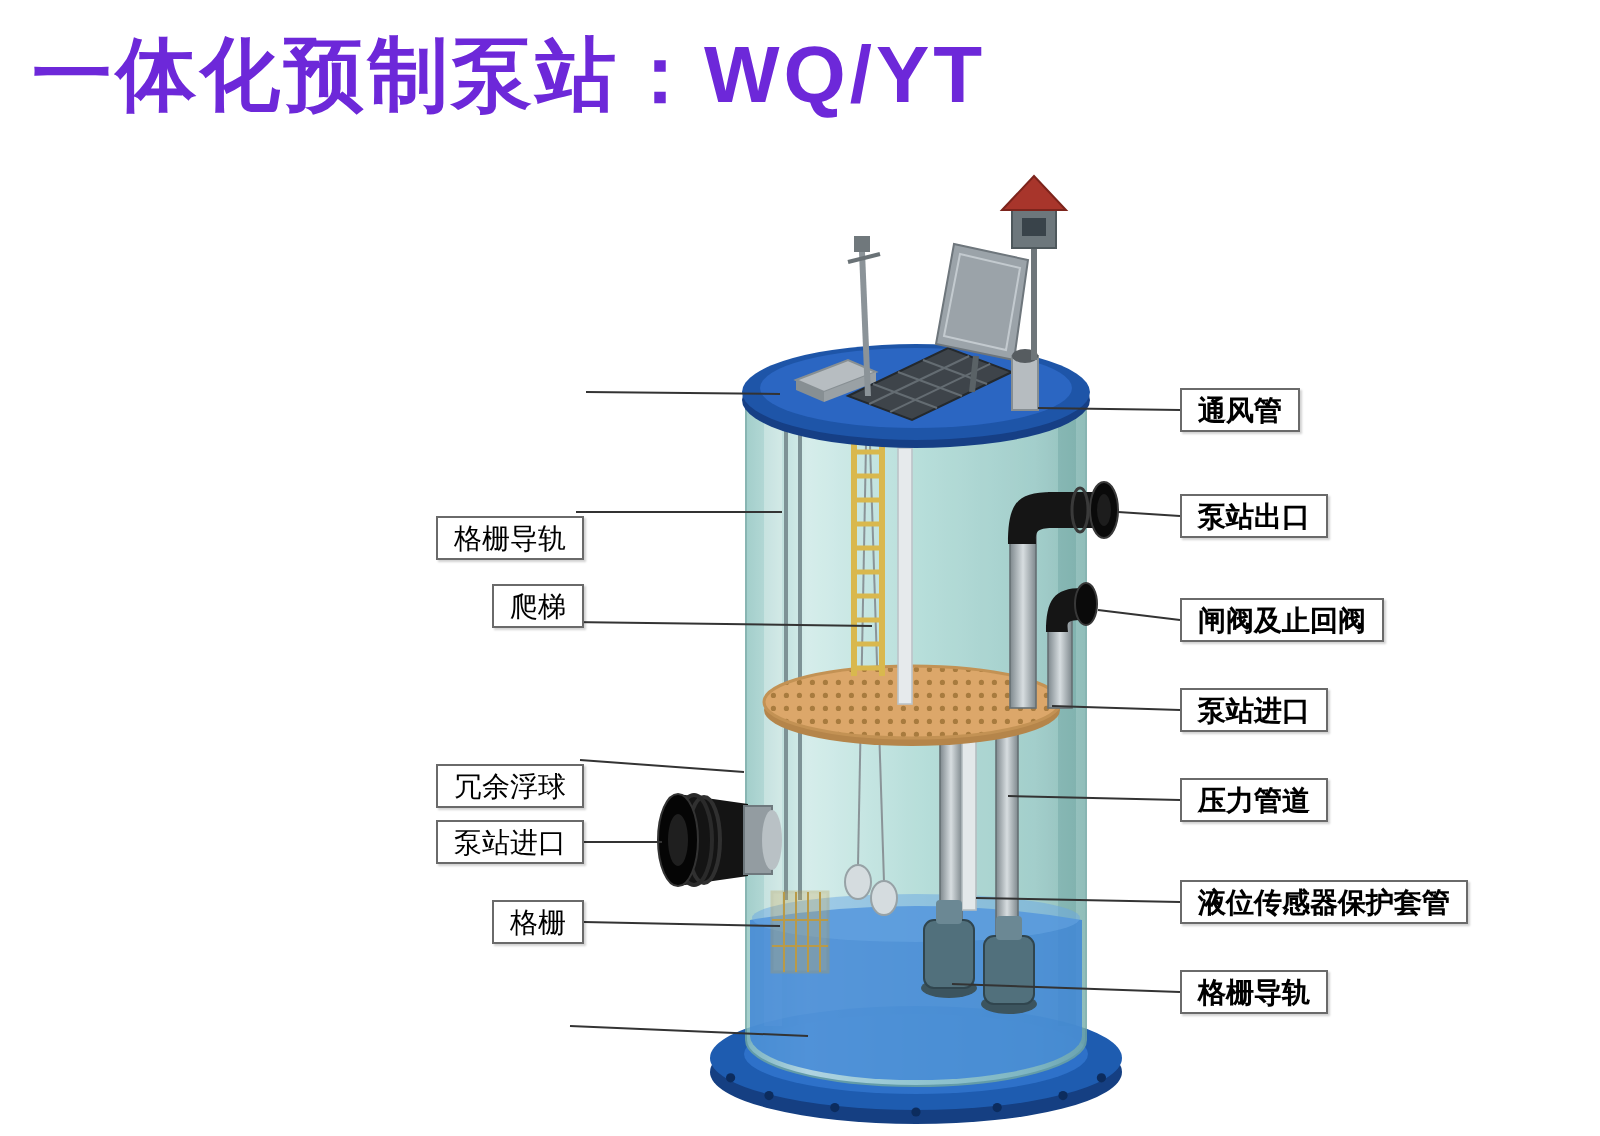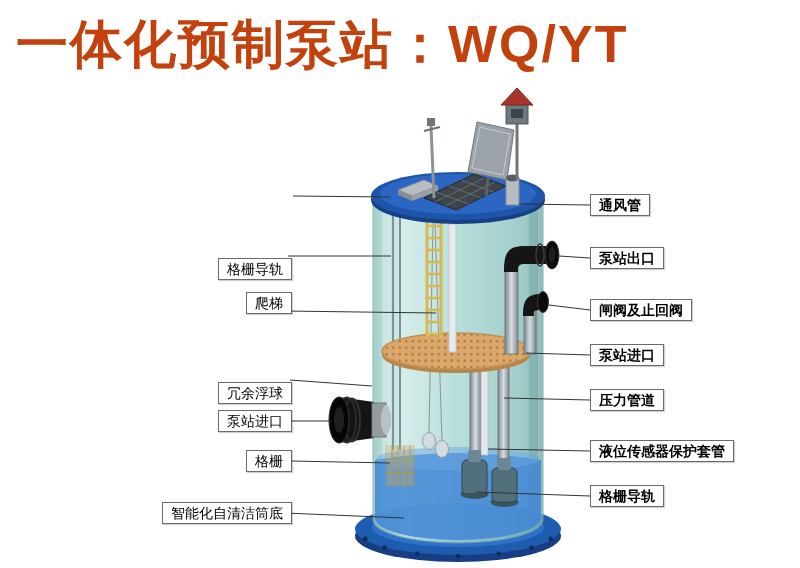--- a/index.html
+++ b/index.html
@@ -8,24 +8,24 @@
     position:relative;
     width:800px;height:568px;
     background:#ffffff;
     overflow:hidden;
     font-family:"Liberation Sans", sans-serif;
   }
   .title{
     position:absolute;
     left:16px;top:10px;
     margin:0;
-    font-size:52px;
+    font-size:40px;
     font-weight:900;
     letter-spacing:2px;
-    color:#c2410c;
+    color:#6d28d9;
     white-space:nowrap;
   }
   .scene{
     position:absolute;
     left:0;top:0;
   }
   .label{
     position:absolute;
     background:#ffffff;
     border:1px solid #6a6a6a;
@@ -237,21 +237,20 @@
       <line x1="488" y1="449" x2="590" y2="451"></line>
       <line x1="476" y1="492" x2="590" y2="496"></line>
     </g>
   </svg>
 
   <div class="label left" style="top:258px">格栅导轨</div>
   <div class="label left" style="top:292px">爬梯</div>
   <div class="label left" style="top:382px">冗余浮球</div>
   <div class="label left" style="top:410px">泵站进口</div>
   <div class="label left" style="top:450px">格栅</div>
-  <div class="label left" style="top:502px">智能化自清洁筒底</div>
 
   <div class="label right" style="top:194px">通风管</div>
   <div class="label right" style="top:247px">泵站出口</div>
   <div class="label right" style="top:299px">闸阀及止回阀</div>
   <div class="label right" style="top:344px">泵站进口</div>
   <div class="label right" style="top:389px">压力管道</div>
   <div class="label right" style="top:440px">液位传感器保护套管</div>
   <div class="label right" style="top:485px">格栅导轨</div>
 
 </div>

